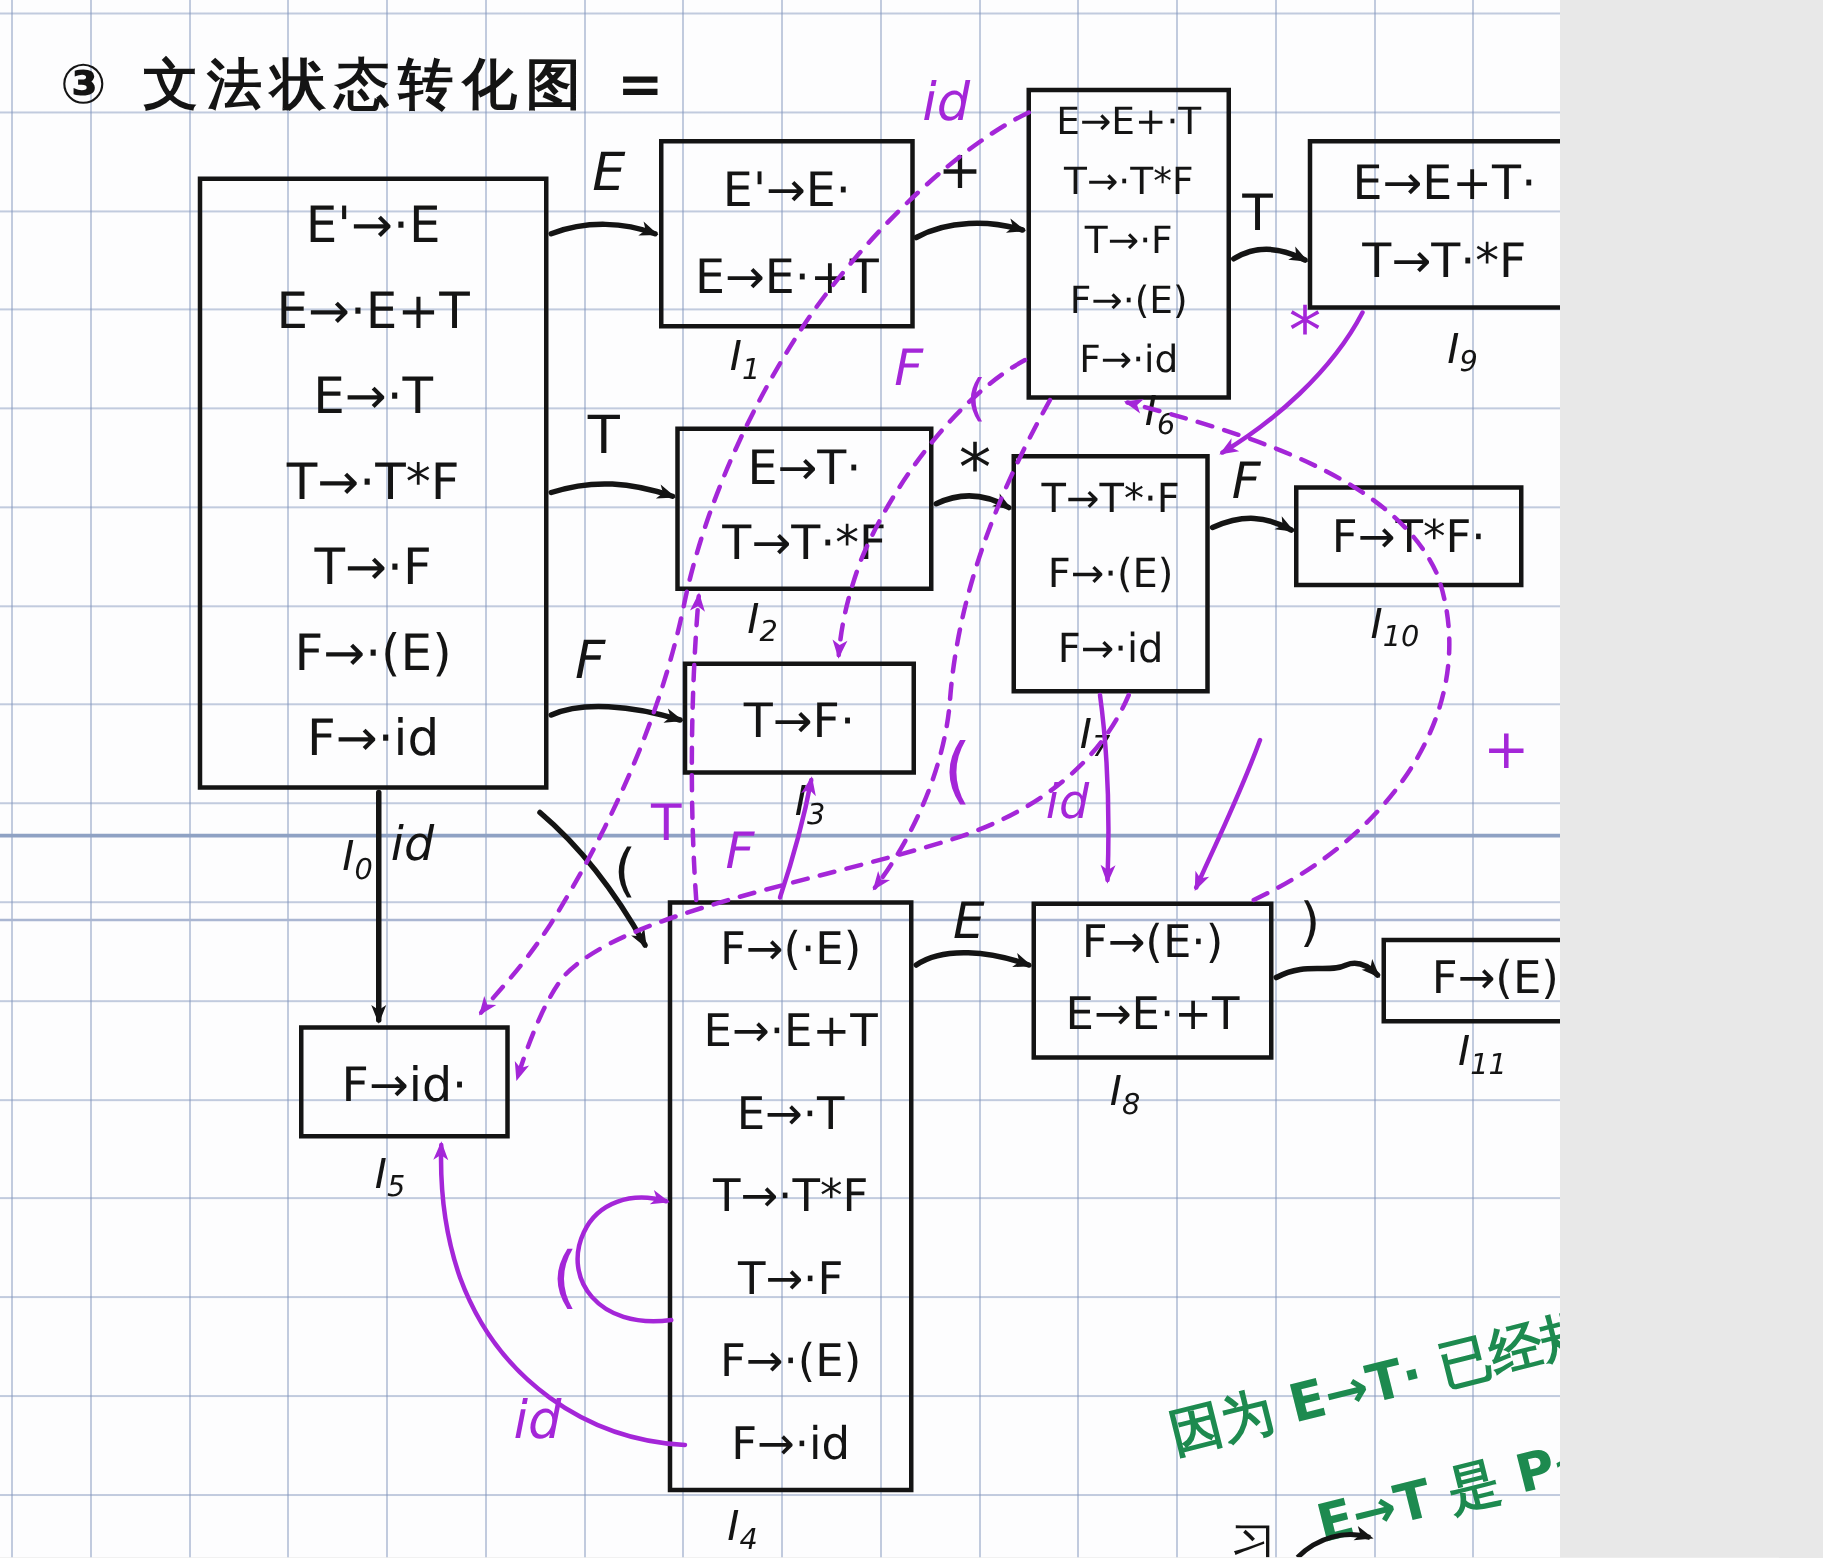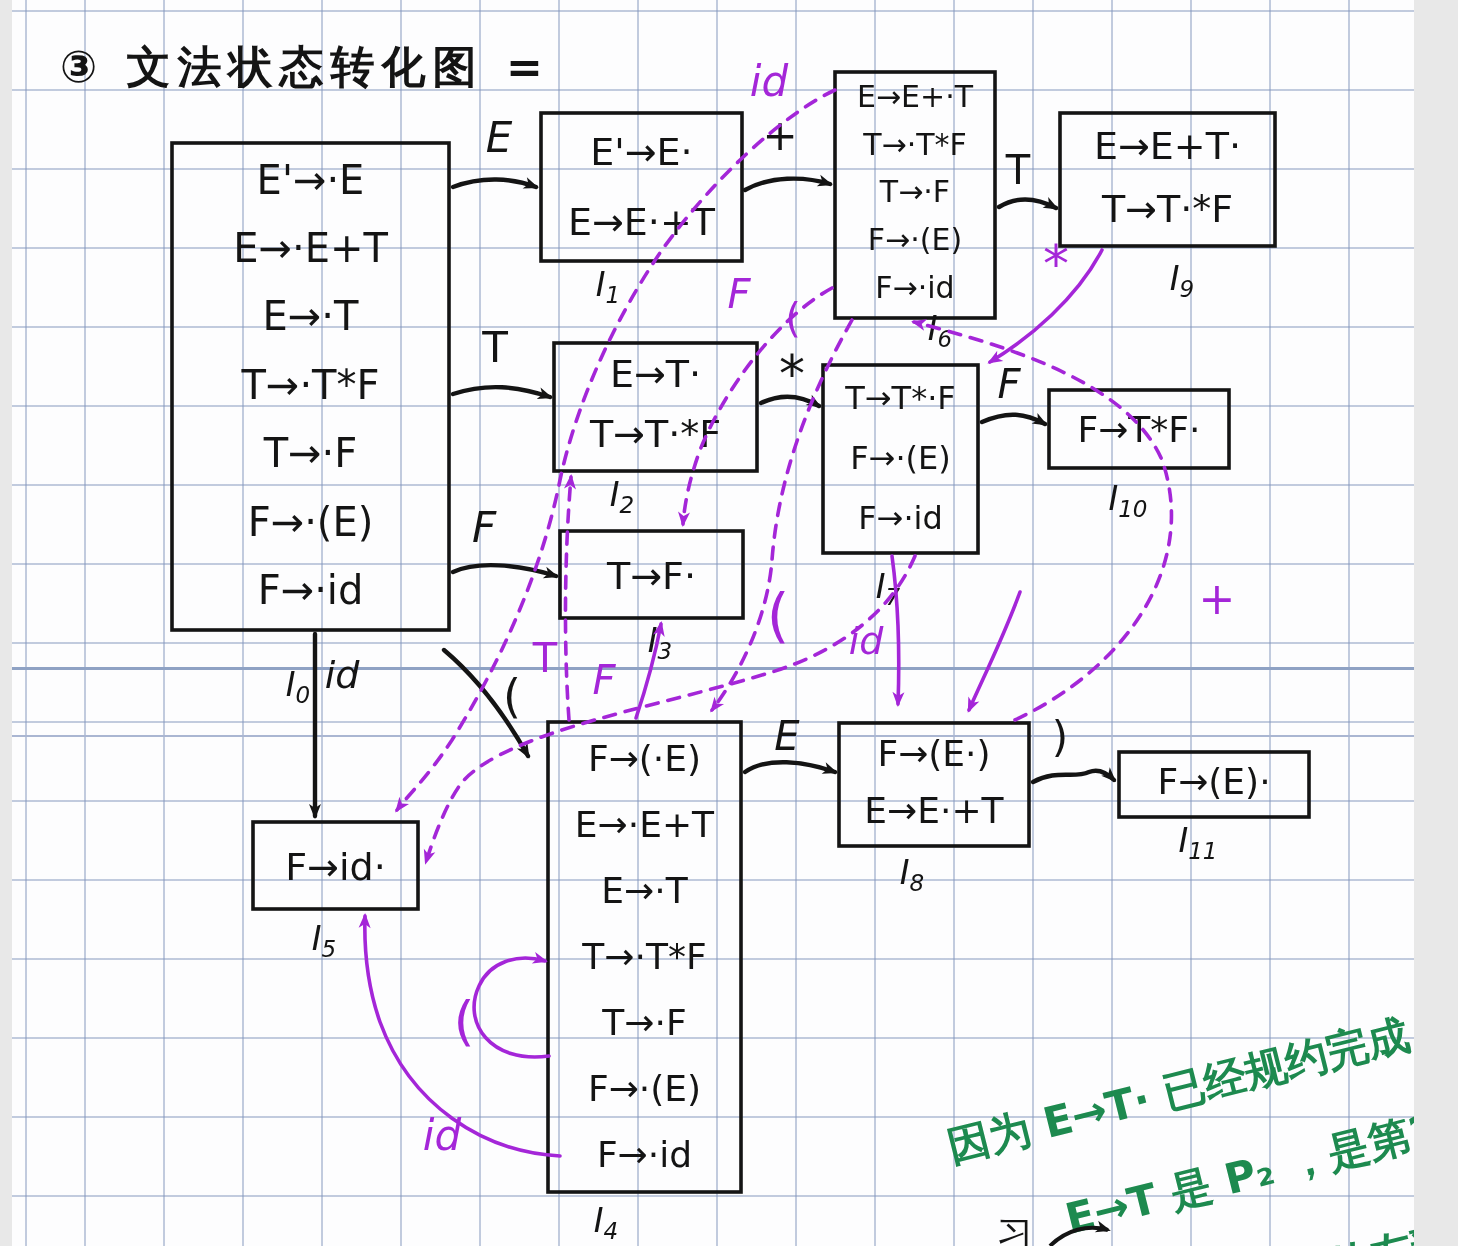--- a/index.html
+++ b/index.html
@@ -1,24 +1,23 @@
 <!DOCTYPE html>
 <html><head>
 <meta charset="utf-8">
 <style>
   html,body{margin:0;padding:0;background:#e8e8e8;}
   .canvas{
-    position:relative;width:1402px;height:1246px;overflow:hidden;
+    position:relative;width:1248px;height:1246px;overflow:hidden;
     background-color:#fdfdfe;
     background-image:
       repeating-linear-gradient(to right, rgba(128,148,188,.48) 0px, rgba(128,148,188,.48) 1.6px, transparent 1.6px, transparent 79px),
       repeating-linear-gradient(to bottom, rgba(128,148,188,.48) 0px, rgba(128,148,188,.48) 1.6px, transparent 1.6px, transparent 79px);
     background-position:72px 0px, 0px 10px;
     font-family:"DejaVu Sans", sans-serif;
-    margin-left:12px;
   }
   .divider{position:absolute;left:0;width:100%;pointer-events:none;}
   .divider.d1{top:667px;height:3px;background:#8fa2c4;}
   .divider.d2{top:735px;height:2px;background:#aab6d2;}
   .page-title{
     position:absolute;left:48px;top:38px;
     font-size:44px;letter-spacing:7px;color:#141414;font-weight:bold;
     white-space:nowrap;
   }
   svg.diagram{position:absolute;left:0;top:0;}

